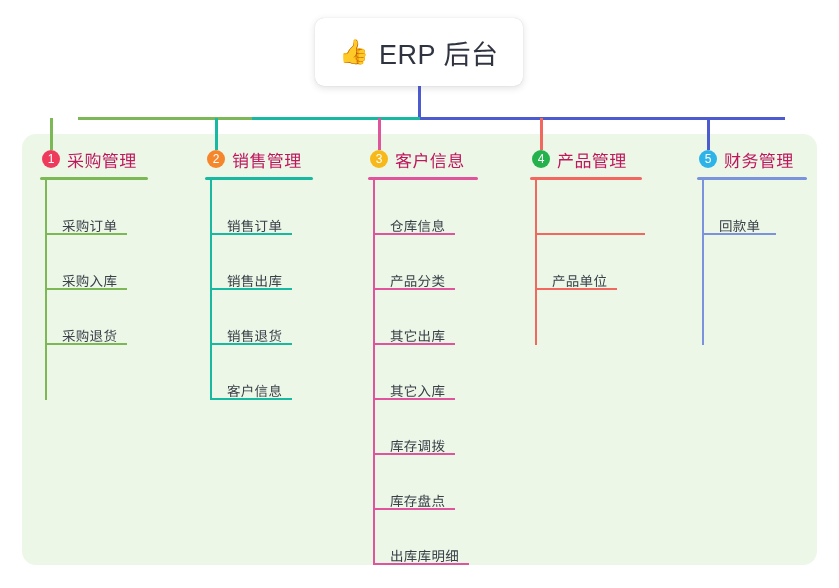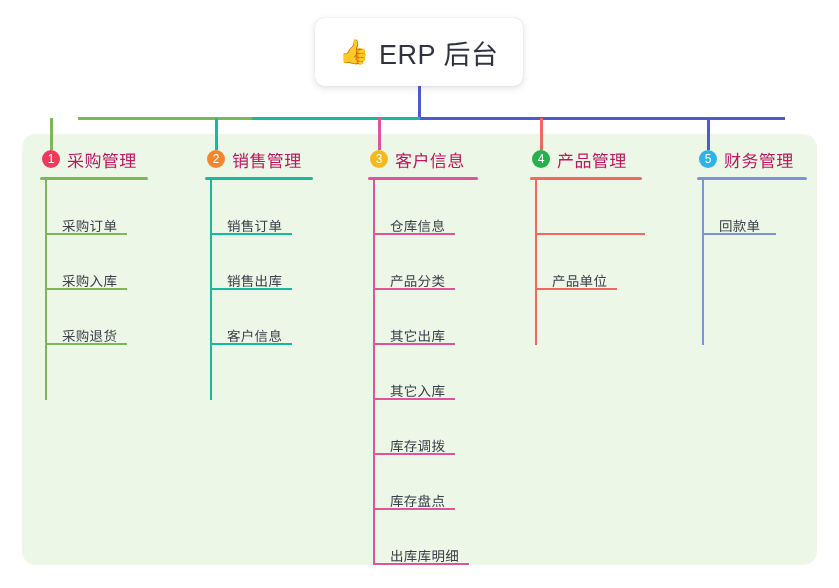--- a/index.html
+++ b/index.html
@@ -200,20 +200,24 @@
           <div class="leaf-spine" style="background: rgb(23, 185, 160); height: 220px;"></div>
           <div class="leaf-item">
             <span class="leaf-label">销售订单</span>
             <div class="leaf-underline" style="background: rgb(23, 185, 160); width: 82px;"></div>
           </div>
           <div class="leaf-item">
             <span class="leaf-label">销售出库</span>
             <div class="leaf-underline" style="background: rgb(23, 185, 160); width: 82px;"></div>
           </div>
           <div class="leaf-item">
+            <span class="leaf-label">销售退货</span>
+            <div class="leaf-underline" style="background: rgb(23, 185, 160); width: 82px;"></div>
+          </div>
+          <div class="leaf-item">
             <span class="leaf-label">客户信息</span>
             <div class="leaf-underline" style="background: rgb(23, 185, 160); width: 82px;"></div>
           </div>
         </div>
       </div>
       <div class="branch" style="left: 368px;">
         <div class="branch-header">
           <span class="branch-badge" style="background: rgb(246, 185, 25);">3</span>
           <span class="branch-title">客户信息</span>
         </div>

